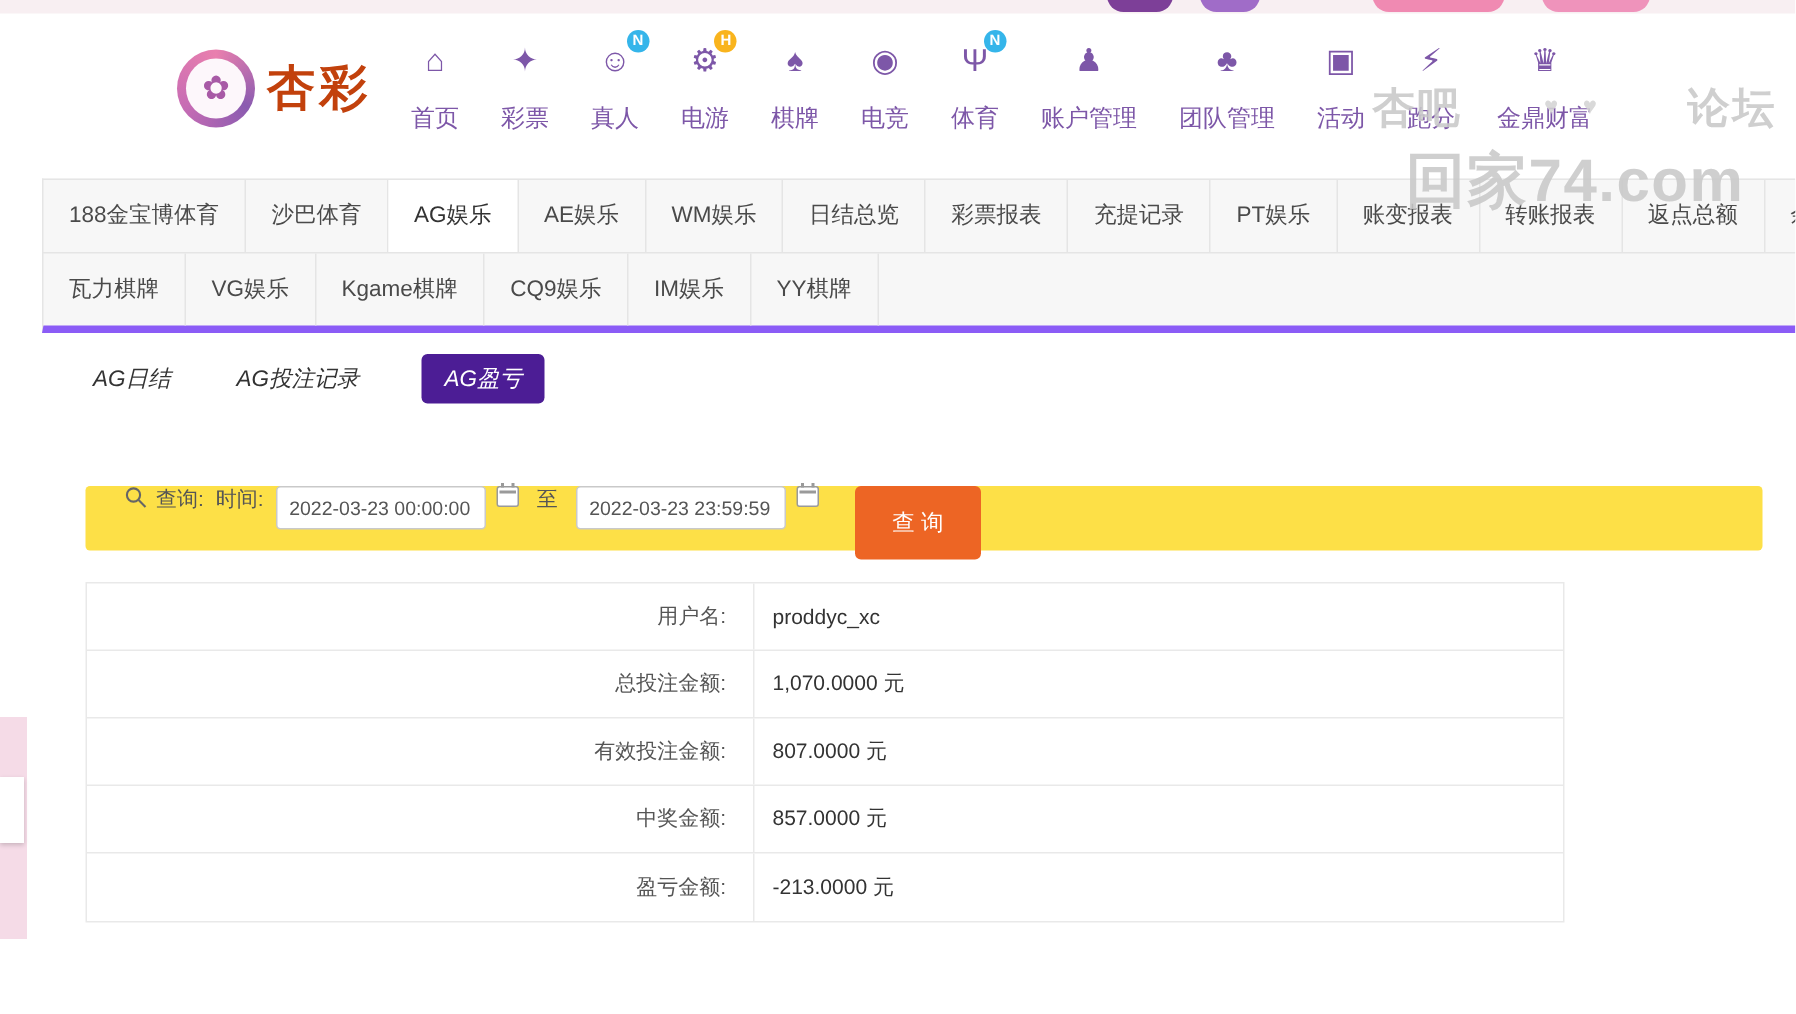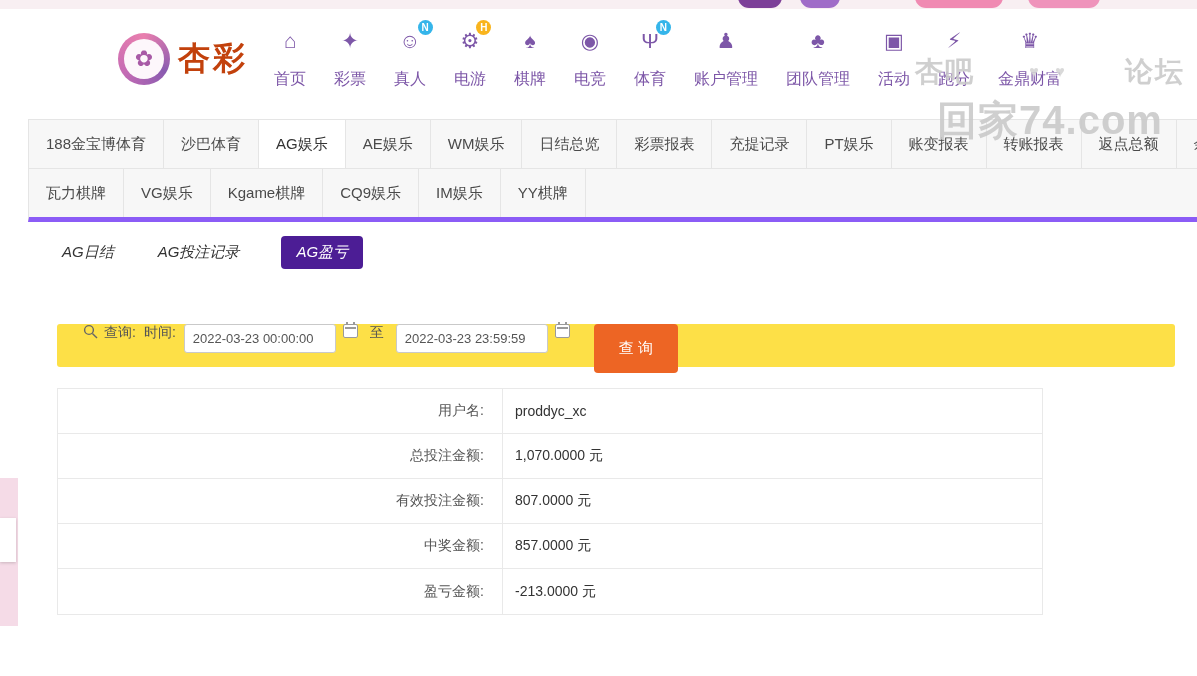--- a/index.html
+++ b/index.html
@@ -41,21 +41,21 @@
 
   
   .subtabs { display:flex; align-items:center; gap:40px; margin:14px 0 0 60px; height:32px;font-style:italic; }
   .subtab { font-size:15px; color:#333; cursor:pointer; padding:7px 2px; }
   .subtab.active { background:#4c1d95; color:#fff; border-radius:4px; padding:7px 15px; }
 
   
   .query-bar { margin:56px 0 0 57px; width:1118px; height:43px; background:#fde047; border-radius:3px; display:flex; align-items:flex-start; padding-left:26px; }
   .q-label { font-size:14px; color:#555; margin-right:8px; white-space:nowrap; }
   .search-ico { margin-right:6px; display:inline-flex; }
-  .time-input { width:152px; height:29px; border:1px solid #c9c9c9; border-radius:3px; background:#fff; padding:0 8px; font-size:13px; color:#555; font-family:"Liberation Sans","DejaVu Sans",sans-serif; }
+  .time-input { width:140px; height:29px; border:1px solid #c9c9c9; border-radius:3px; background:#fff; padding:0 8px; font-size:13px; color:#555; font-family:"Liberation Sans","DejaVu Sans",sans-serif; }
   .cal { width:15px; height:14px; border:1px solid #9a9a9a; border-radius:2px; position:relative; display:inline-block; background:#fff; margin-left:7px; cursor:pointer; }
   .cal::before { content:""; position:absolute; left:1px; right:1px; top:2px; height:2px; background:#9a9a9a; }
   .cal::after { content:""; position:absolute; top:-3px; left:2px; width:2px; height:3px; background:#9a9a9a; box-shadow:7px 0 0 #9a9a9a; }
   .to-label { font-size:14px; color:#555; margin:0 12px; }
   .query-btn { margin-left:24px; height:49px; padding:0 25px; background:#ed6524; border:none; border-radius:4px; color:#fff; font-size:15px; cursor:pointer; font-family:"Liberation Sans","DejaVu Sans",sans-serif; }
 
   
   .report-table { margin:21px 0 0 57px; width:986px; border:1px solid #e9e9e9; }
   .trow { display:flex; height:45px; border-bottom:1px solid #e9e9e9; }
   .trow:last-of-type { border-bottom:none; }

